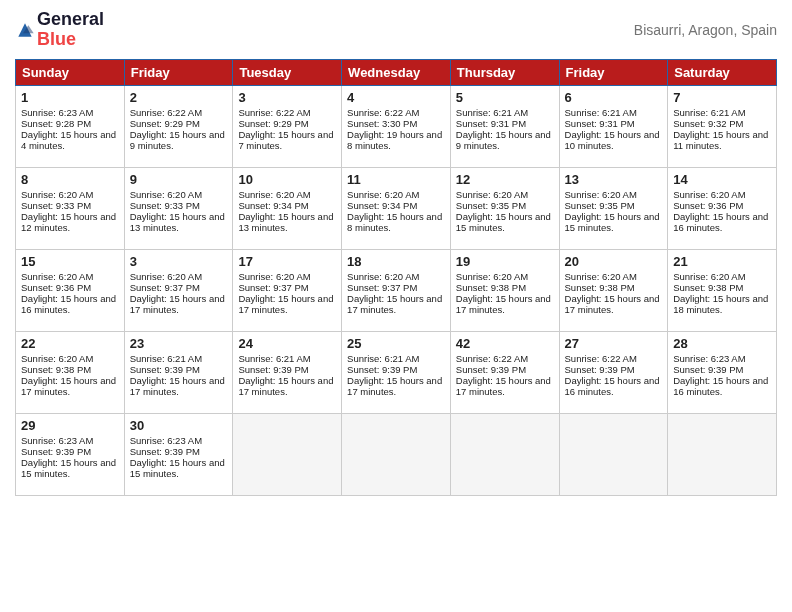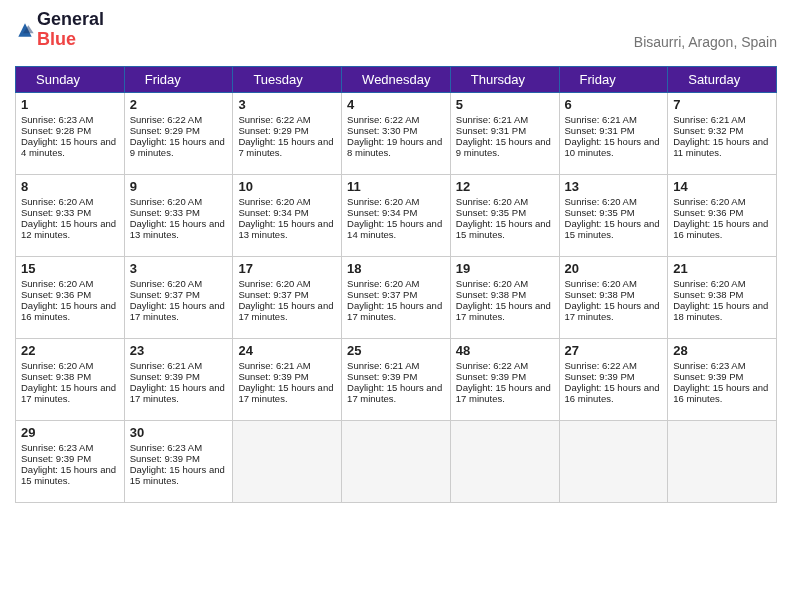--- a/index.html
+++ b/index.html
@@ -12,22 +12,22 @@
     }
     .page {
       width: 792px;
       height: 612px;
       padding: 10px 15px;
       background: #fff;
     }
     .header {
       display: flex;
       justify-content: space-between;
-      align-items: flex-end;
-      margin-bottom: 16px;
+      align-items: center;
+      margin-bottom: 9px;
     }
     .logo {
       display: flex;
       align-items: center;
     }
     .logo-text {
       display: flex;
       flex-direction: column;
       line-height: 1.1;
     }
@@ -58,26 +58,26 @@
     .subtitle {
       font-size: 14px;
       color: #737373;
     }
     .calendar-table {
       width: 100%;
       border-collapse: collapse;
       table-layout: fixed;
     }
     .calendar-table th {
-      background-color: #4c1d95;
+      background-color: #b91c1c;
       color: #fff;
       text-align: left;
-      padding: 5px 20px;
+      padding: 5px 6px;
       font-size: 13px;
-      font-weight: normal;
+      font-weight: bold;
       border: 1px solid #2563a8;
     }
     .calendar-table td {
       border: 1px solid #ccc;
       vertical-align: top;
       padding: 4px 5px;
       font-size: 9.5px;
       color: #222;
       height: 82px;
     }
@@ -131,40 +131,40 @@
           <td><span class="day-num">3</span><span>Sunrise: 6:22 AM</span><br><span>Sunset: 9:29 PM</span><br><span>Daylight: 15 hours and 7 minutes.</span></td>
           <td><span class="day-num">4</span><span>Sunrise: 6:22 AM</span><br><span>Sunset: 3:30 PM</span><br><span>Daylight: 19 hours and 8 minutes.</span></td>
           <td><span class="day-num">5</span><span>Sunrise: 6:21 AM</span><br><span>Sunset: 9:31 PM</span><br><span>Daylight: 15 hours and 9 minutes.</span></td>
           <td><span class="day-num">6</span><span>Sunrise: 6:21 AM</span><br><span>Sunset: 9:31 PM</span><br><span>Daylight: 15 hours and 10 minutes.</span></td>
           <td><span class="day-num">7</span><span>Sunrise: 6:21 AM</span><br><span>Sunset: 9:32 PM</span><br><span>Daylight: 15 hours and 11 minutes.</span></td>
         </tr>
         <tr>
           <td><span class="day-num">8</span><span>Sunrise: 6:20 AM</span><br><span>Sunset: 9:33 PM</span><br><span>Daylight: 15 hours and 12 minutes.</span></td>
           <td><span class="day-num">9</span><span>Sunrise: 6:20 AM</span><br><span>Sunset: 9:33 PM</span><br><span>Daylight: 15 hours and 13 minutes.</span></td>
           <td><span class="day-num">10</span><span>Sunrise: 6:20 AM</span><br><span>Sunset: 9:34 PM</span><br><span>Daylight: 15 hours and 13 minutes.</span></td>
-          <td><span class="day-num">11</span><span>Sunrise: 6:20 AM</span><br><span>Sunset: 9:34 PM</span><br><span>Daylight: 15 hours and 14 minutes.</span></td>
+          <td><span class="day-num">11</span><span>Sunrise: 6:20 AM</span><br><span>Sunset: 9:34 PM</span><br><span>Daylight: 15 hours and 8 minutes.</span></td>
           <td><span class="day-num">12</span><span>Sunrise: 6:20 AM</span><br><span>Sunset: 9:35 PM</span><br><span>Daylight: 15 hours and 15 minutes.</span></td>
           <td><span class="day-num">13</span><span>Sunrise: 6:20 AM</span><br><span>Sunset: 9:35 PM</span><br><span>Daylight: 15 hours and 15 minutes.</span></td>
           <td><span class="day-num">14</span><span>Sunrise: 6:20 AM</span><br><span>Sunset: 9:36 PM</span><br><span>Daylight: 15 hours and 16 minutes.</span></td>
         </tr>
         <tr>
           <td><span class="day-num">15</span><span>Sunrise: 6:20 AM</span><br><span>Sunset: 9:36 PM</span><br><span>Daylight: 15 hours and 16 minutes.</span></td>
           <td><span class="day-num">3</span><span>Sunrise: 6:20 AM</span><br><span>Sunset: 9:37 PM</span><br><span>Daylight: 15 hours and 17 minutes.</span></td>
           <td><span class="day-num">17</span><span>Sunrise: 6:20 AM</span><br><span>Sunset: 9:37 PM</span><br><span>Daylight: 15 hours and 17 minutes.</span></td>
           <td><span class="day-num">18</span><span>Sunrise: 6:20 AM</span><br><span>Sunset: 9:37 PM</span><br><span>Daylight: 15 hours and 17 minutes.</span></td>
           <td><span class="day-num">19</span><span>Sunrise: 6:20 AM</span><br><span>Sunset: 9:38 PM</span><br><span>Daylight: 15 hours and 17 minutes.</span></td>
           <td><span class="day-num">20</span><span>Sunrise: 6:20 AM</span><br><span>Sunset: 9:38 PM</span><br><span>Daylight: 15 hours and 17 minutes.</span></td>
           <td><span class="day-num">21</span><span>Sunrise: 6:20 AM</span><br><span>Sunset: 9:38 PM</span><br><span>Daylight: 15 hours and 18 minutes.</span></td>
         </tr>
         <tr>
           <td><span class="day-num">22</span><span>Sunrise: 6:20 AM</span><br><span>Sunset: 9:38 PM</span><br><span>Daylight: 15 hours and 17 minutes.</span></td>
           <td><span class="day-num">23</span><span>Sunrise: 6:21 AM</span><br><span>Sunset: 9:39 PM</span><br><span>Daylight: 15 hours and 17 minutes.</span></td>
           <td><span class="day-num">24</span><span>Sunrise: 6:21 AM</span><br><span>Sunset: 9:39 PM</span><br><span>Daylight: 15 hours and 17 minutes.</span></td>
           <td><span class="day-num">25</span><span>Sunrise: 6:21 AM</span><br><span>Sunset: 9:39 PM</span><br><span>Daylight: 15 hours and 17 minutes.</span></td>
-          <td><span class="day-num">48</span><span>Sunrise: 6:22 AM</span><br><span>Sunset: 9:39 PM</span><br><span>Daylight: 15 hours and 17 minutes.</span></td>
+          <td><span class="day-num">42</span><span>Sunrise: 6:22 AM</span><br><span>Sunset: 9:39 PM</span><br><span>Daylight: 15 hours and 17 minutes.</span></td>
           <td><span class="day-num">27</span><span>Sunrise: 6:22 AM</span><br><span>Sunset: 9:39 PM</span><br><span>Daylight: 15 hours and 16 minutes.</span></td>
           <td><span class="day-num">28</span><span>Sunrise: 6:23 AM</span><br><span>Sunset: 9:39 PM</span><br><span>Daylight: 15 hours and 16 minutes.</span></td>
         </tr>
         <tr>
           <td><span class="day-num">29</span><span>Sunrise: 6:23 AM</span><br><span>Sunset: 9:39 PM</span><br><span>Daylight: 15 hours and 15 minutes.</span></td>
           <td><span class="day-num">30</span><span>Sunrise: 6:23 AM</span><br><span>Sunset: 9:39 PM</span><br><span>Daylight: 15 hours and 15 minutes.</span></td>
           <td class="cell-empty"></td>
           <td class="cell-empty"></td>
           <td class="cell-empty"></td>
           <td class="cell-empty"></td>

